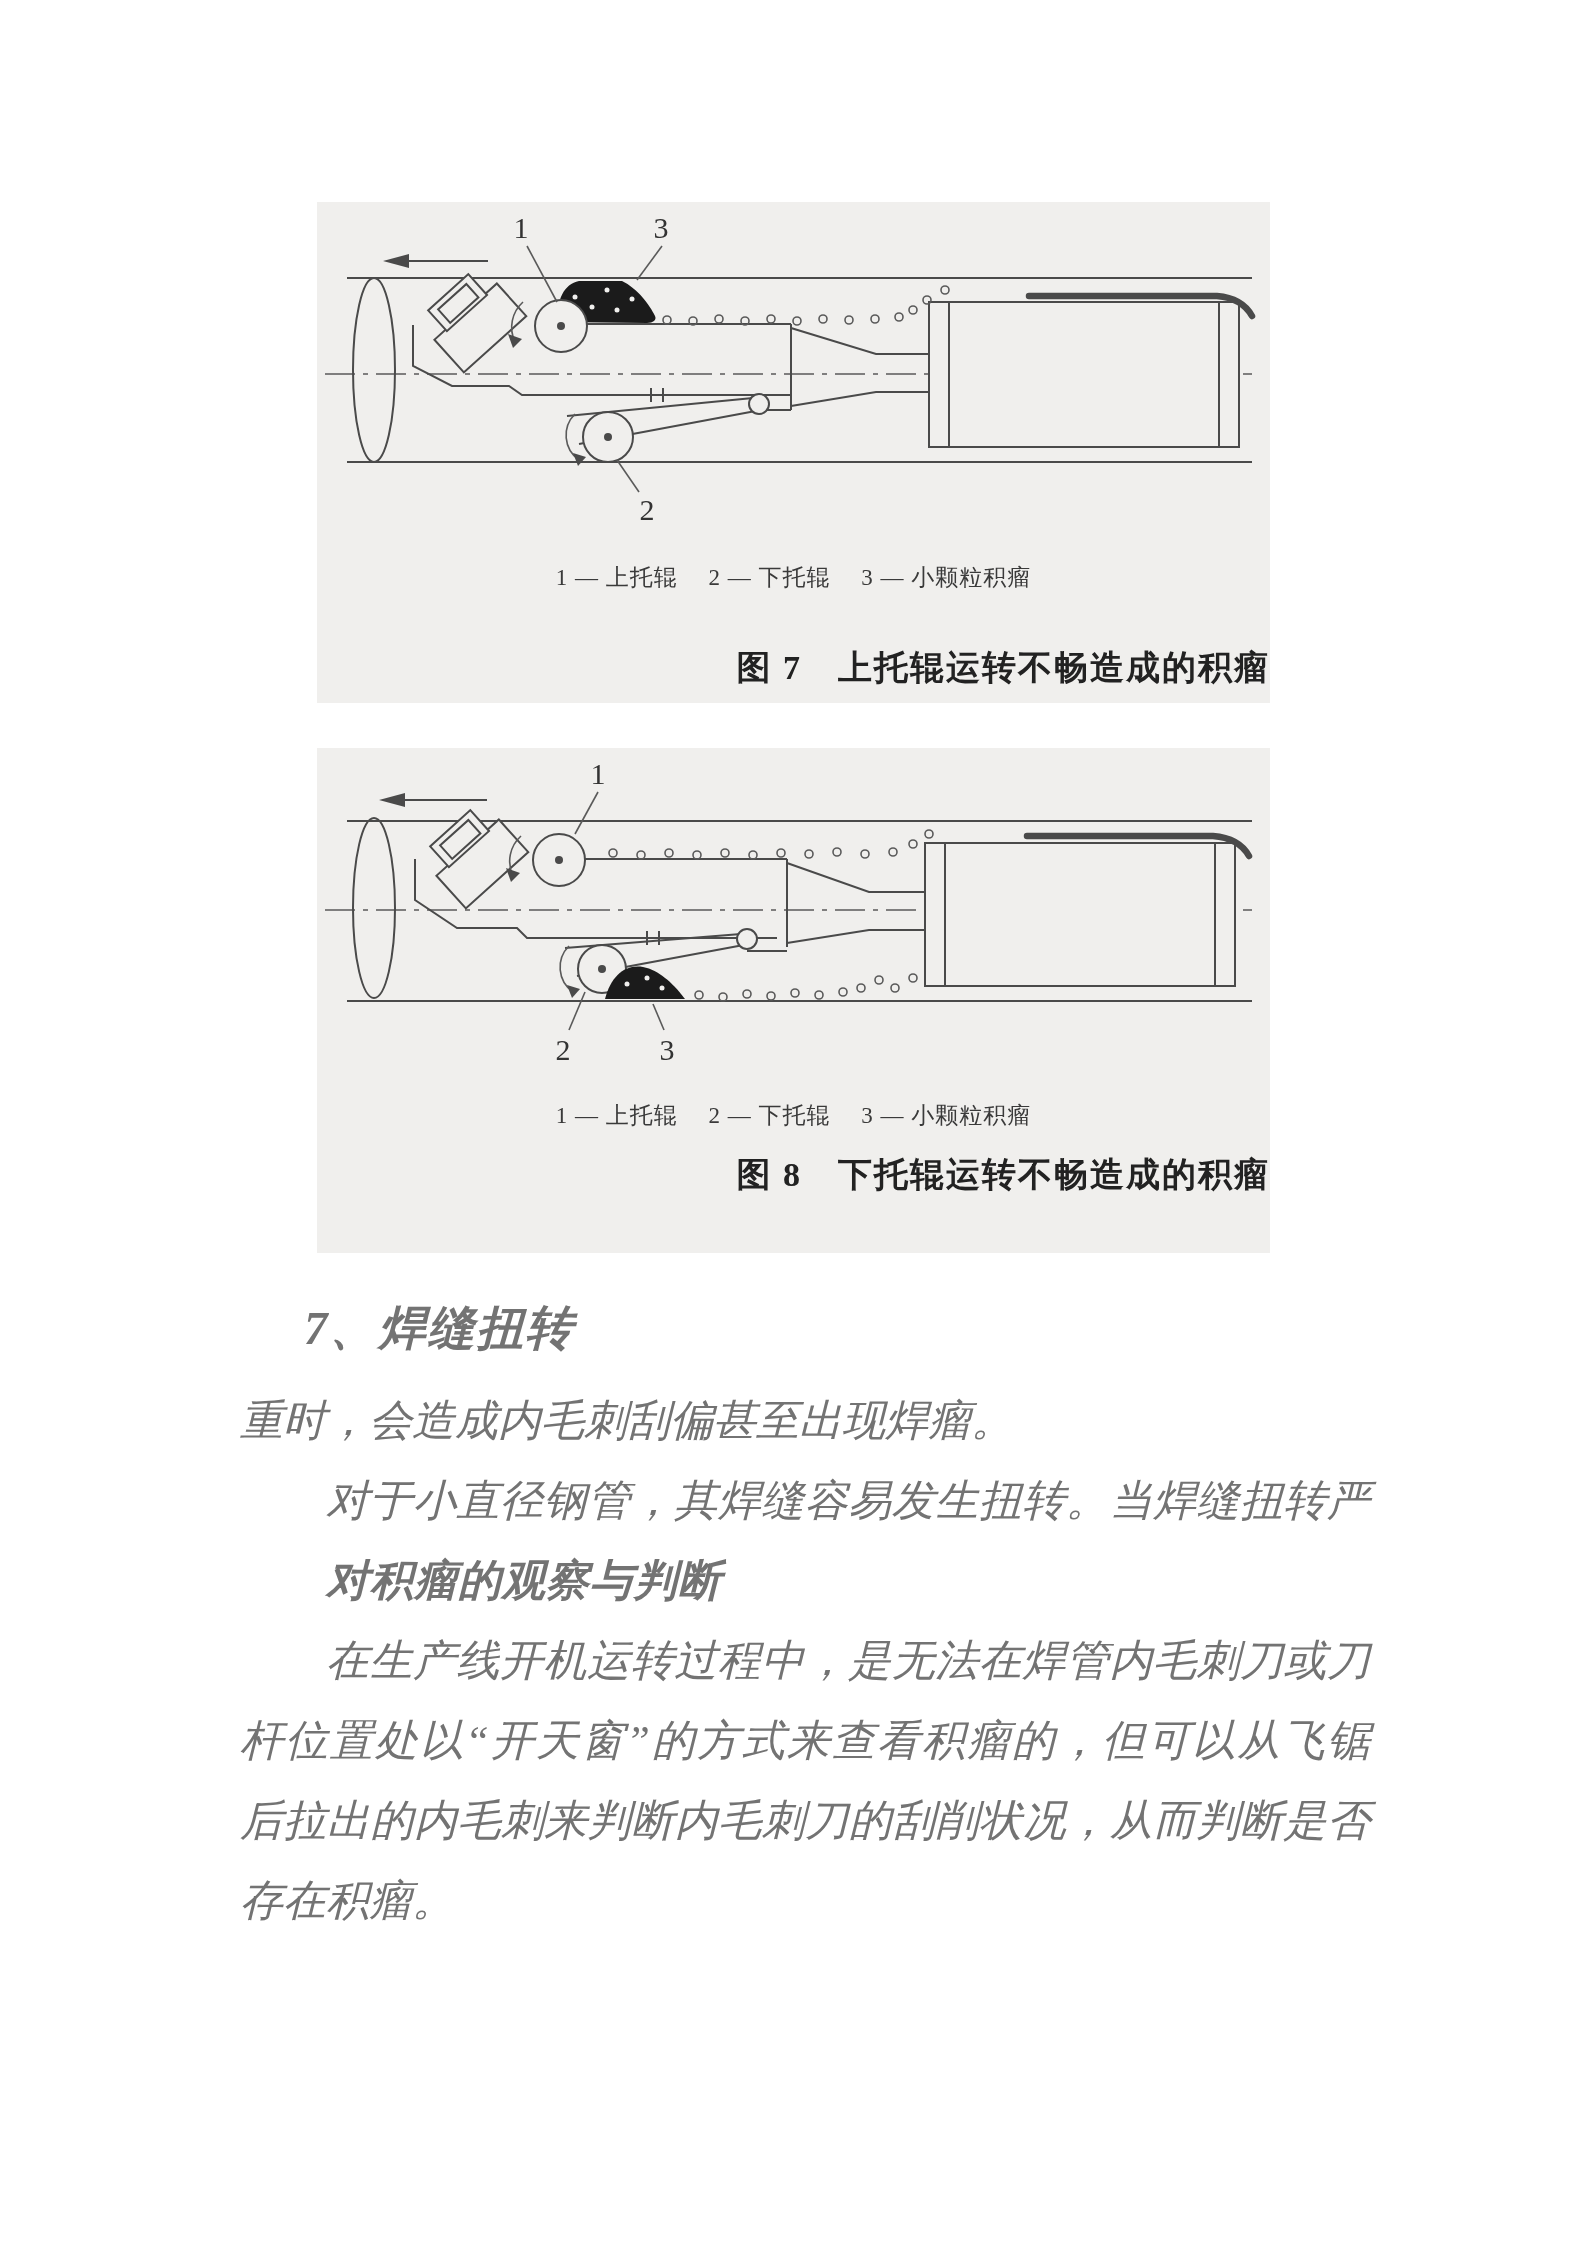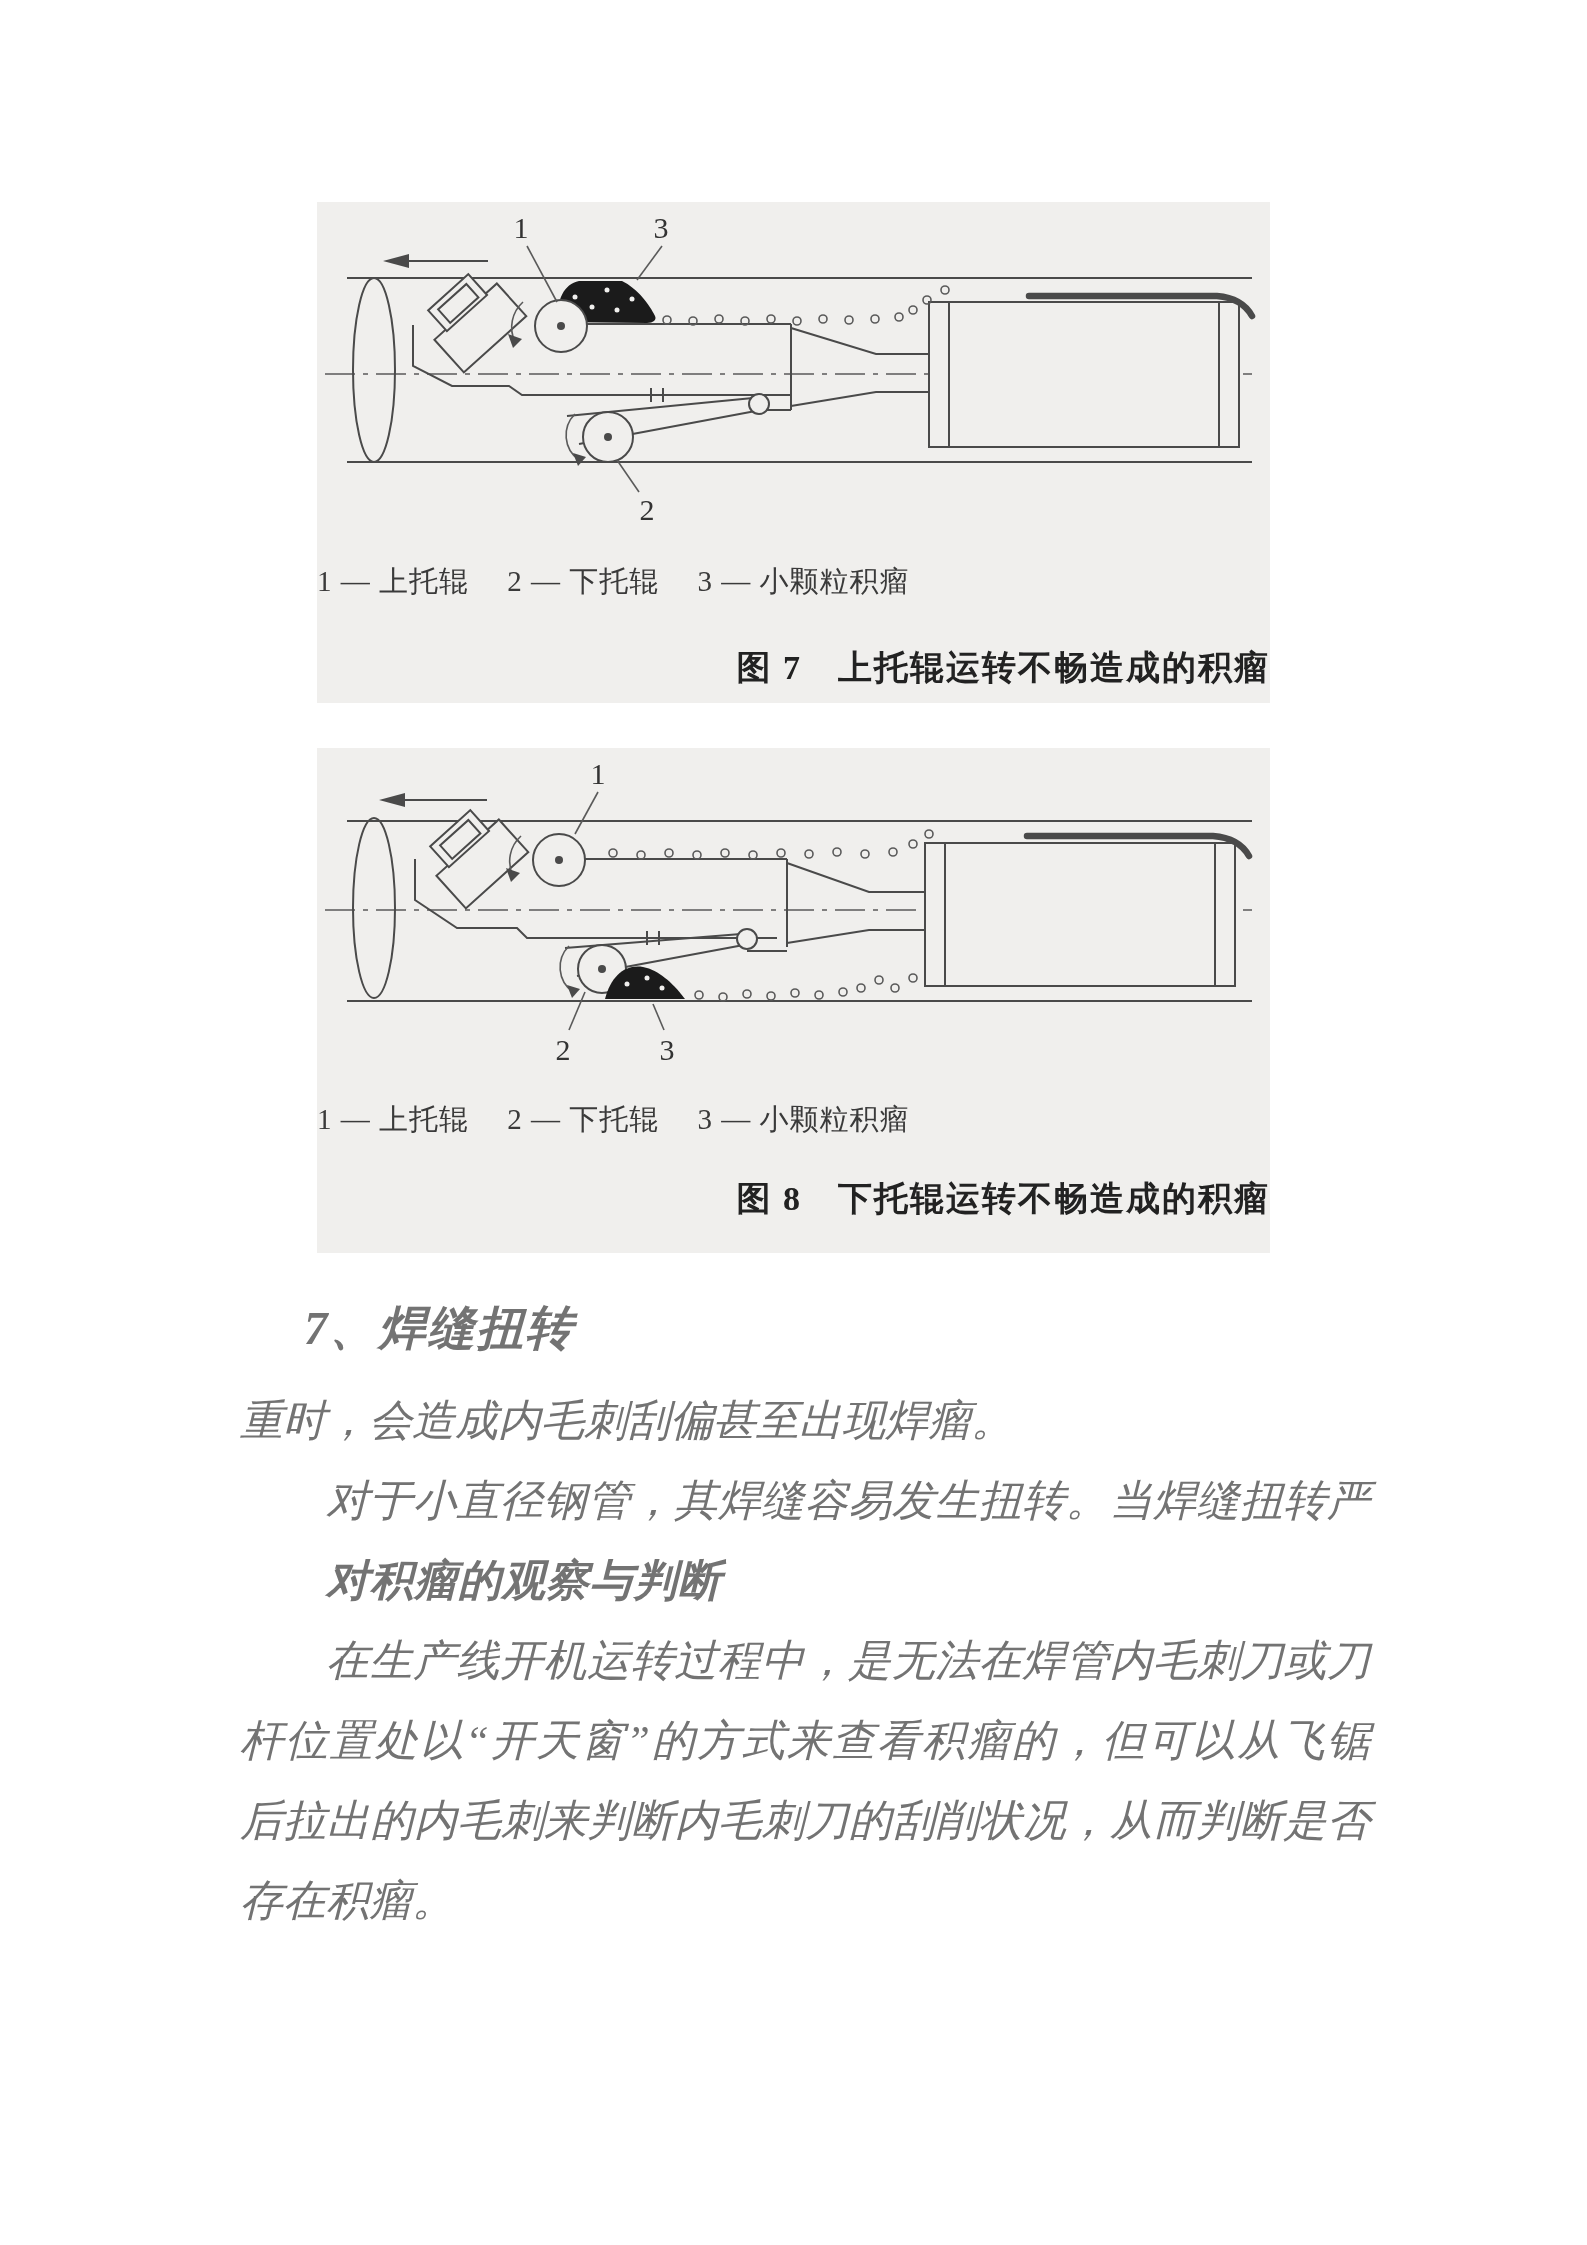--- a/index.html
+++ b/index.html
@@ -8,31 +8,31 @@
     font-family:"Liberation Serif","DejaVu Serif",serif;color:#111;
     overflow:hidden;
   }
   .figure-box{
     position:absolute;left:317px;width:953px;background:#f0efed;
   }
   #figure7-box{top:202px;height:501px;}
   #figure8-box{top:748px;height:505px;}
   .diagram{position:absolute;top:0;left:0;}
   .fig-legend{
-    position:absolute;left:0;width:100%;text-align:left;
-    font-size:29px;color:#3a3a3a;letter-spacing:1px;white-space:pre;
+    position:absolute;left:0;width:100%;text-align:center;
+    font-size:23px;color:#3a3a3a;letter-spacing:1px;white-space:pre;
   }
   #figure7-box .fig-legend{top:360px;}
   #figure8-box .fig-legend{top:352px;}
   .fig-caption{
     position:absolute;left:0;width:100%;text-align:right;
     font-size:34px;font-weight:bold;color:#222;letter-spacing:2px;white-space:pre;
   }
   #figure7-box .fig-caption{top:443px;}
-  #figure8-box .fig-caption{top:428px;}
+  #figure8-box .fig-caption{top:404px;}
   .textcol{
     position:absolute;left:240px;top:1288px;width:1130px;
   }
   .line{
     font-size:43px;line-height:80px;height:80px;white-space:nowrap;color:#737373;font-style:italic;
   }
   .fill{
     white-space:normal;text-align:justify;text-align-last:justify;
   }
   .indent{text-indent:86px;}

